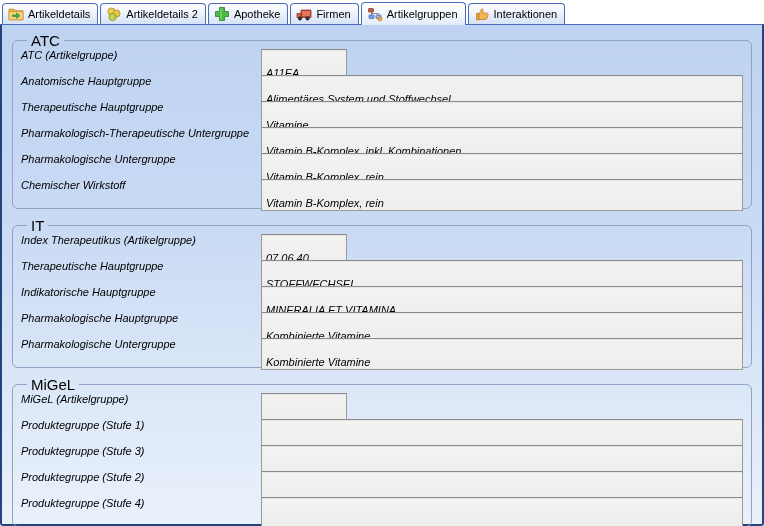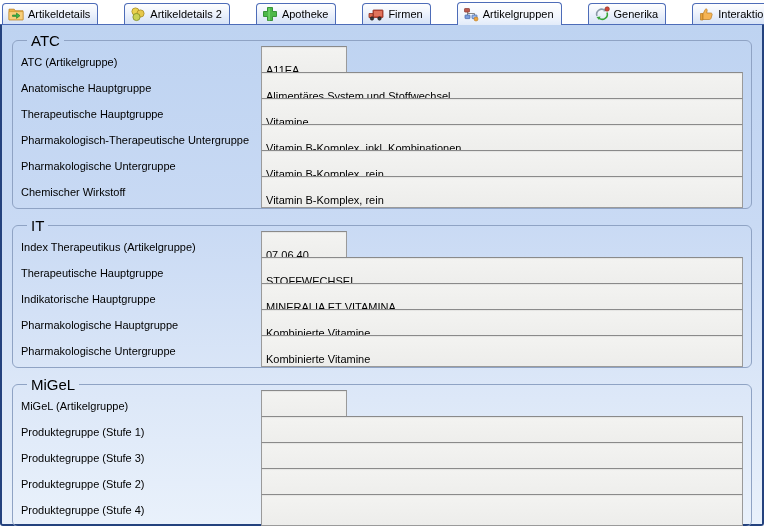--- a/index.html
+++ b/index.html
@@ -13,21 +13,20 @@
 
   
   .tabbar {
     height: 24px;
     display: flex;
     align-items: flex-end;
     padding-left: 2px;
     background: #ffffff;
     position: relative;
     z-index: 3;
-    gap: 24px;
   }
   .tab {
     display: inline-flex;
     align-items: center;
     gap: 4px;
     height: 21px;
     padding: 0 5px;
     margin-right: 2px;
     border: 1px solid #4d6cb8;
     border-bottom: none;
@@ -66,22 +65,22 @@
   }
   fieldset.groupbox legend {
     font-size: 15px;
     color: #000;
     padding: 0 4px;
     margin-left: 6px;
   }
 
   .row {
     display: flex;
-    align-items: center;
     height: 26px;
+    font-style: italic;
   }
   .row .flabel {
     width: 240px;
     flex: 0 0 240px;
     color: #000;
   }
   .fieldbox {
     height: 19px;
     line-height: 17px;
     padding: 15px 4px;
@@ -142,30 +141,20 @@
       <path d="M4.5 6 v3 M4.5 7.5 h7 M11.5 7.5 v2" stroke="#7a7a7a" stroke-width="0.9" fill="none"></path>
       <rect x="1.5" y="2.5" width="5" height="3.6" rx="0.6" fill="#bb5a4e" stroke="#8b3a30" stroke-width="0.7"></rect>
       <rect x="2" y="9" width="5" height="3.6" rx="0.6" fill="#7e9fdc" stroke="#3c62a8" stroke-width="0.7"></rect>
       <rect x="9" y="9" width="5" height="3.6" rx="0.6" fill="#9db9e8" stroke="#3c62a8" stroke-width="0.7"></rect>
       <circle cx="13" cy="13" r="2" fill="#f0a43c" stroke="#b97a1e" stroke-width="0.6"></circle>
     </svg>
     <span class="tlabel">Artikelgruppen</span>
   </div>
 
 
-  <div class="tab">
-    <svg class="ticon" viewBox="0 0 16 16">
-      <path d="M3 10 a5 5 0 0 1 8-5.5" stroke="#8a9aa8" stroke-width="1.6" fill="none"></path>
-      <path d="M11 2 l2.5 3 -4 .6 z" fill="#8a9aa8"></path>
-      <path d="M13 6.5 a5 5 0 0 1 -8 5.5" stroke="#3aa63a" stroke-width="1.6" fill="none"></path>
-      <path d="M5 14 l-2.5-3 4-.6 z" fill="#3aa63a"></path>
-      <circle cx="13.2" cy="3" r="2.2" fill="#d04a3a" stroke="#8b2f20" stroke-width="0.6"></circle>
-    </svg>
-    <span class="tlabel">Generika</span>
-  </div>
 
   <div class="tab">
     <svg class="ticon" viewBox="0 0 16 16">
       <path d="M2.5 7.5 h2.5 v6.5 H2.5 z" fill="#e8a33d" stroke="#b97a1e" stroke-width="0.7"></path>
       <path d="M5 13.5 V8 l2.2-4.5 c.5-1.1 2.2-.6 2 .7 L8.7 7 h4.1 c1 0 1.6.9 1.3 1.8 l-1.1 3.6 c-.25.7-.8 1.1-1.6 1.1 z" fill="#f5b455" stroke="#b97a1e" stroke-width="0.7"></path>
     </svg>
     <span class="tlabel">Interaktionen</span>
   </div>
 
 </div>

